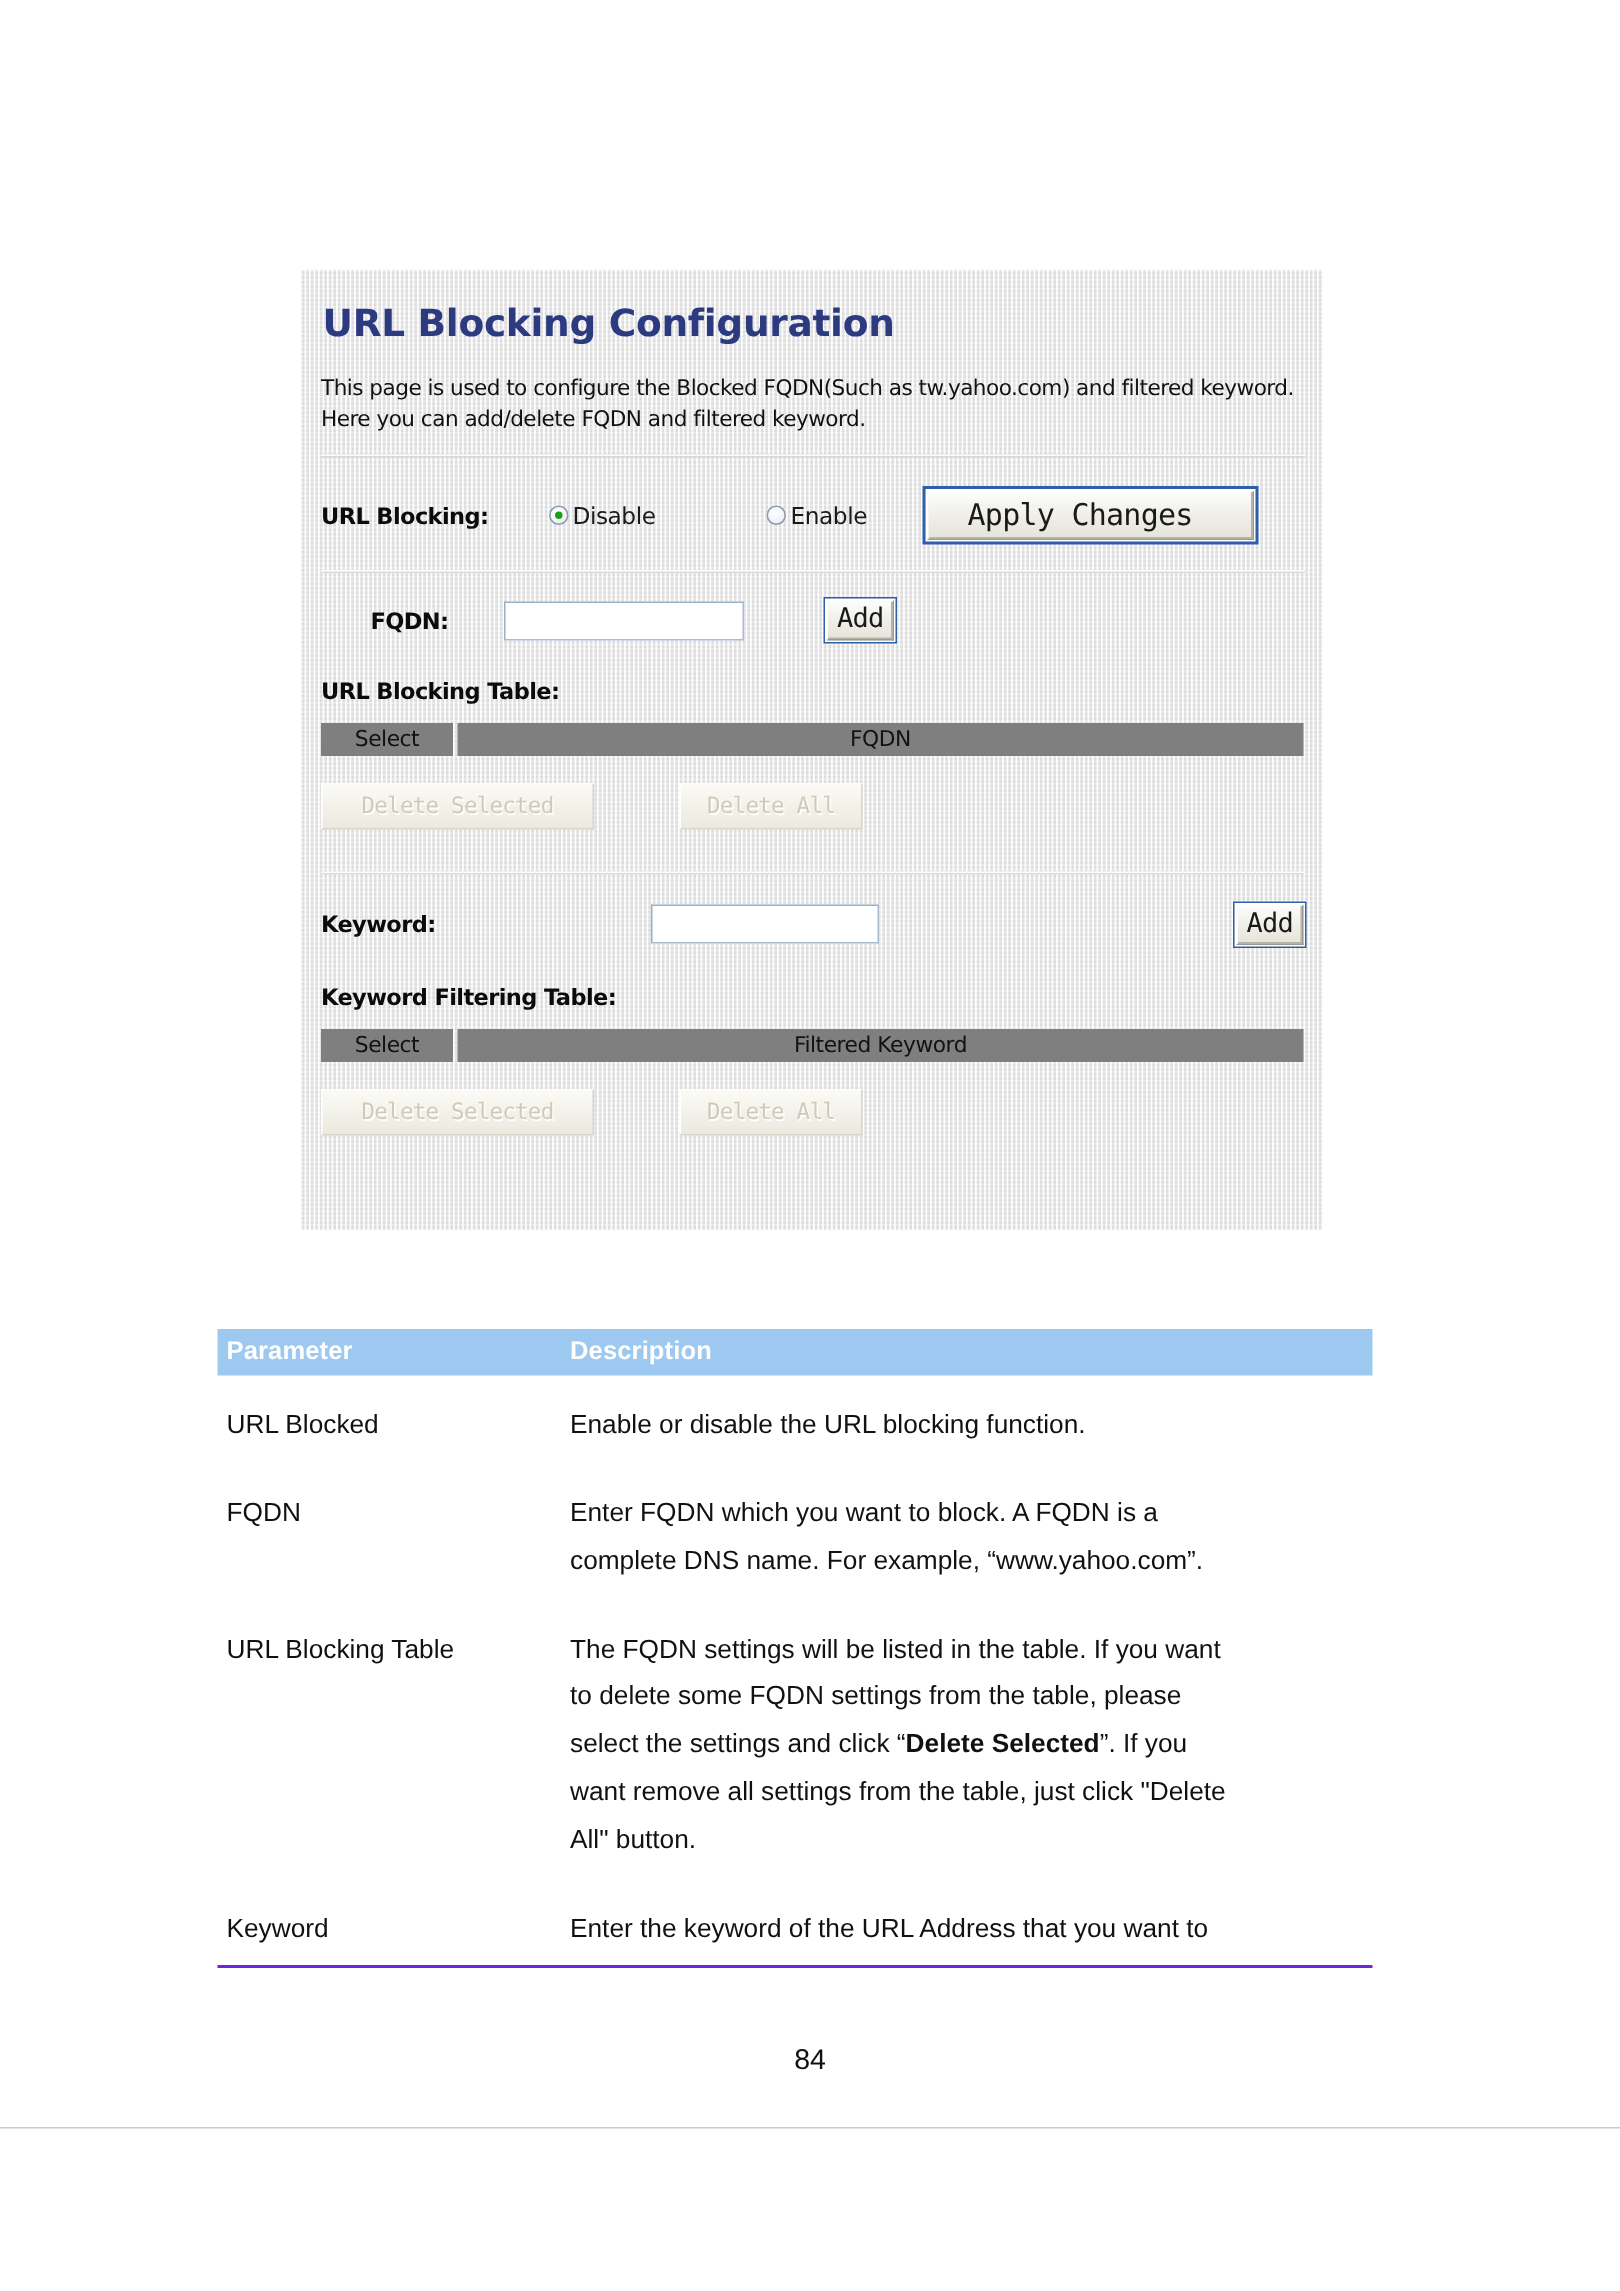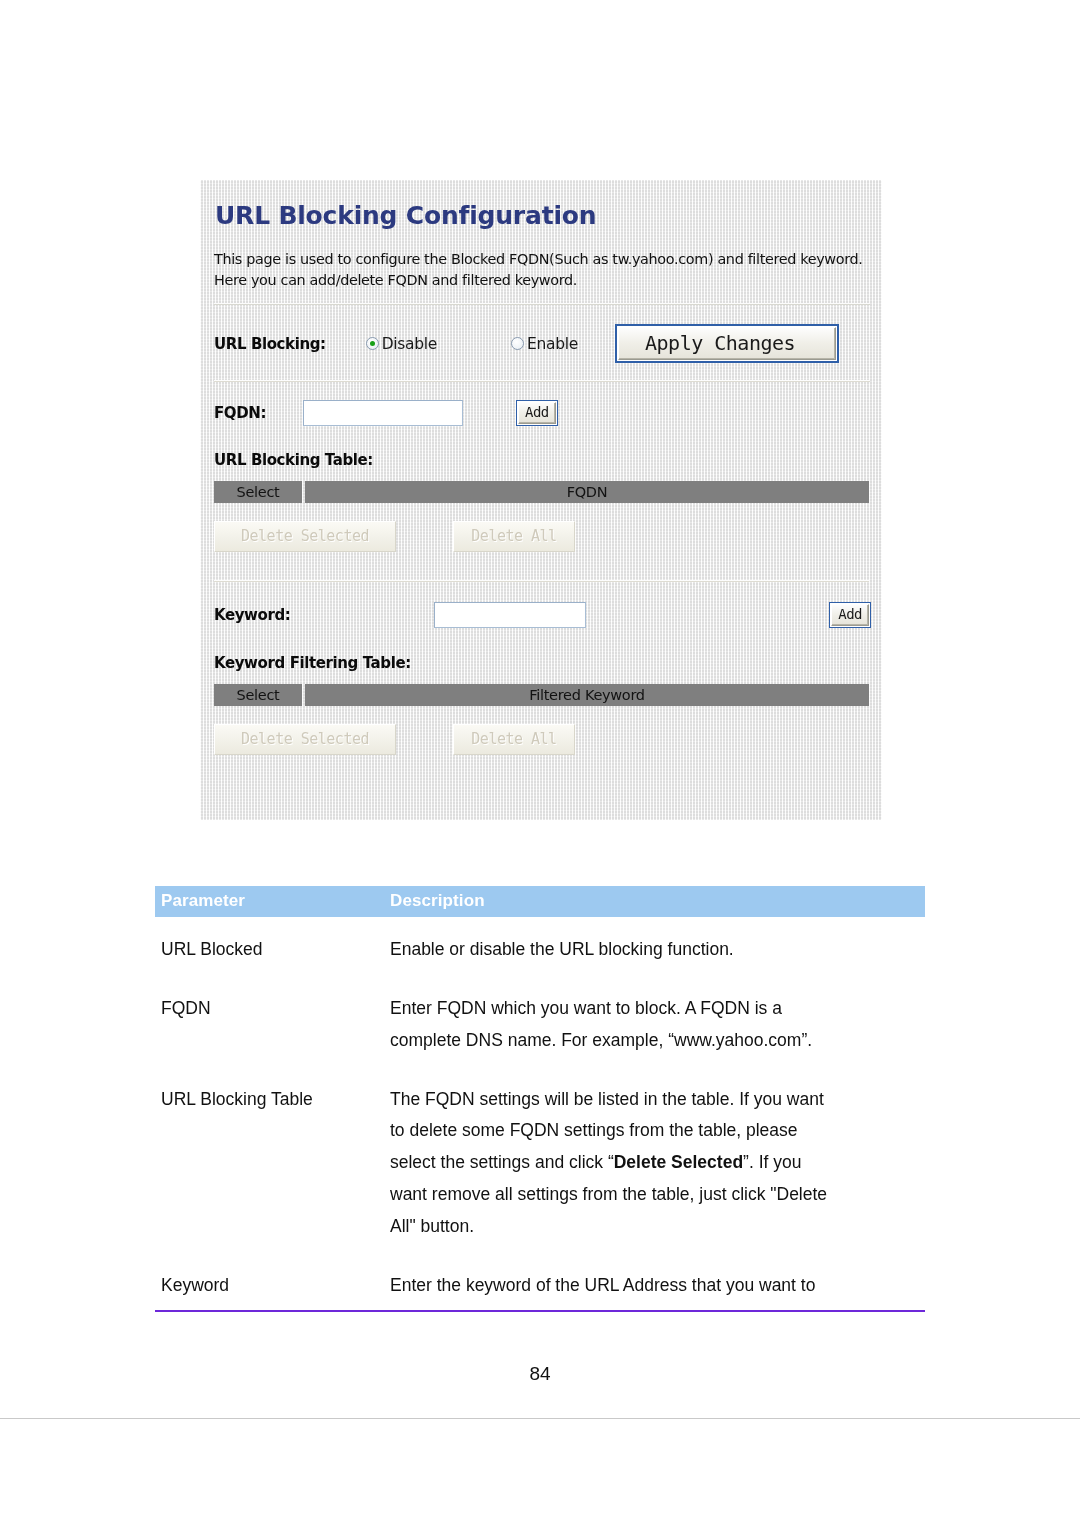--- a/index.html
+++ b/index.html
@@ -132,21 +132,21 @@
     white-space: nowrap;
   }
   .btn-apply {
     outline: 2px solid #2f5fa8;
     outline-offset: 1px;
     padding: 4px 40px 5px 26px;
     font-size: 20px;
   }
   .btn-add {
     padding: 2px 6px 3px 6px;
-    font-size: 14px;
+    font-size: 18px;
     outline: 1px solid #2f5fa8;
     outline-offset: 1px;
   }
   .btn-disabled {
     font-family: "DejaVu Sans Mono", monospace;
     font-size: 15px;
     color: #cfcabb;
     text-shadow: 1px 1px 0 #ffffff;
     background: linear-gradient(to bottom, #fbfaf5 0%, #f2f1e9 55%, #eceadf 100%);
     border: 1px solid #d8d6ca;
@@ -188,21 +188,21 @@
     flex: 0 0 88px;
     margin-right: 3px;
   }
   .tbl-cell.wide-col {
     flex: 1 1 auto;
   }
 
   
   .param-table {
     position: absolute;
-    left: 155px;
+    left: 145px;
     top: 886px;
     width: 770px;
     border-collapse: collapse;
   }
   .param-table th {
     background: #9dc9f0;
     color: #ffffff;
     font-family: "Liberation Sans", sans-serif;
     font-size: 17px;
     font-weight: bold;
@@ -270,21 +270,21 @@
       </div>
 
       <div style="margin-left:auto; margin-right:80px;">
         <span class="btn-3d btn-apply">Apply Changes</span>
       </div>
     </div>
 
     <div class="hr-light2" style="margin-top:20px;"></div>
 
     <div class="row" style="margin-top:18px;">
-      <div class="field-label" style="width:44px;">FQDN:</div>
+      <div class="field-label" style="width:44px;margin-left:33px;">FQDN:</div>
       <input class="text-input" type="text" style="width: 160px; margin-left: 5px;" value="">
       <span class="btn-3d btn-add" style="margin-left:15px;">Add</span>
     </div>
 
     <div class="field-label" style="margin-top:25px;">URL Blocking Table:</div>
 
     <div class="tbl-head" style="margin-top:12px; width:655px;">
       <div class="tbl-cell select-col">Select</div>
       <div class="tbl-cell wide-col">FQDN</div>
     </div>

